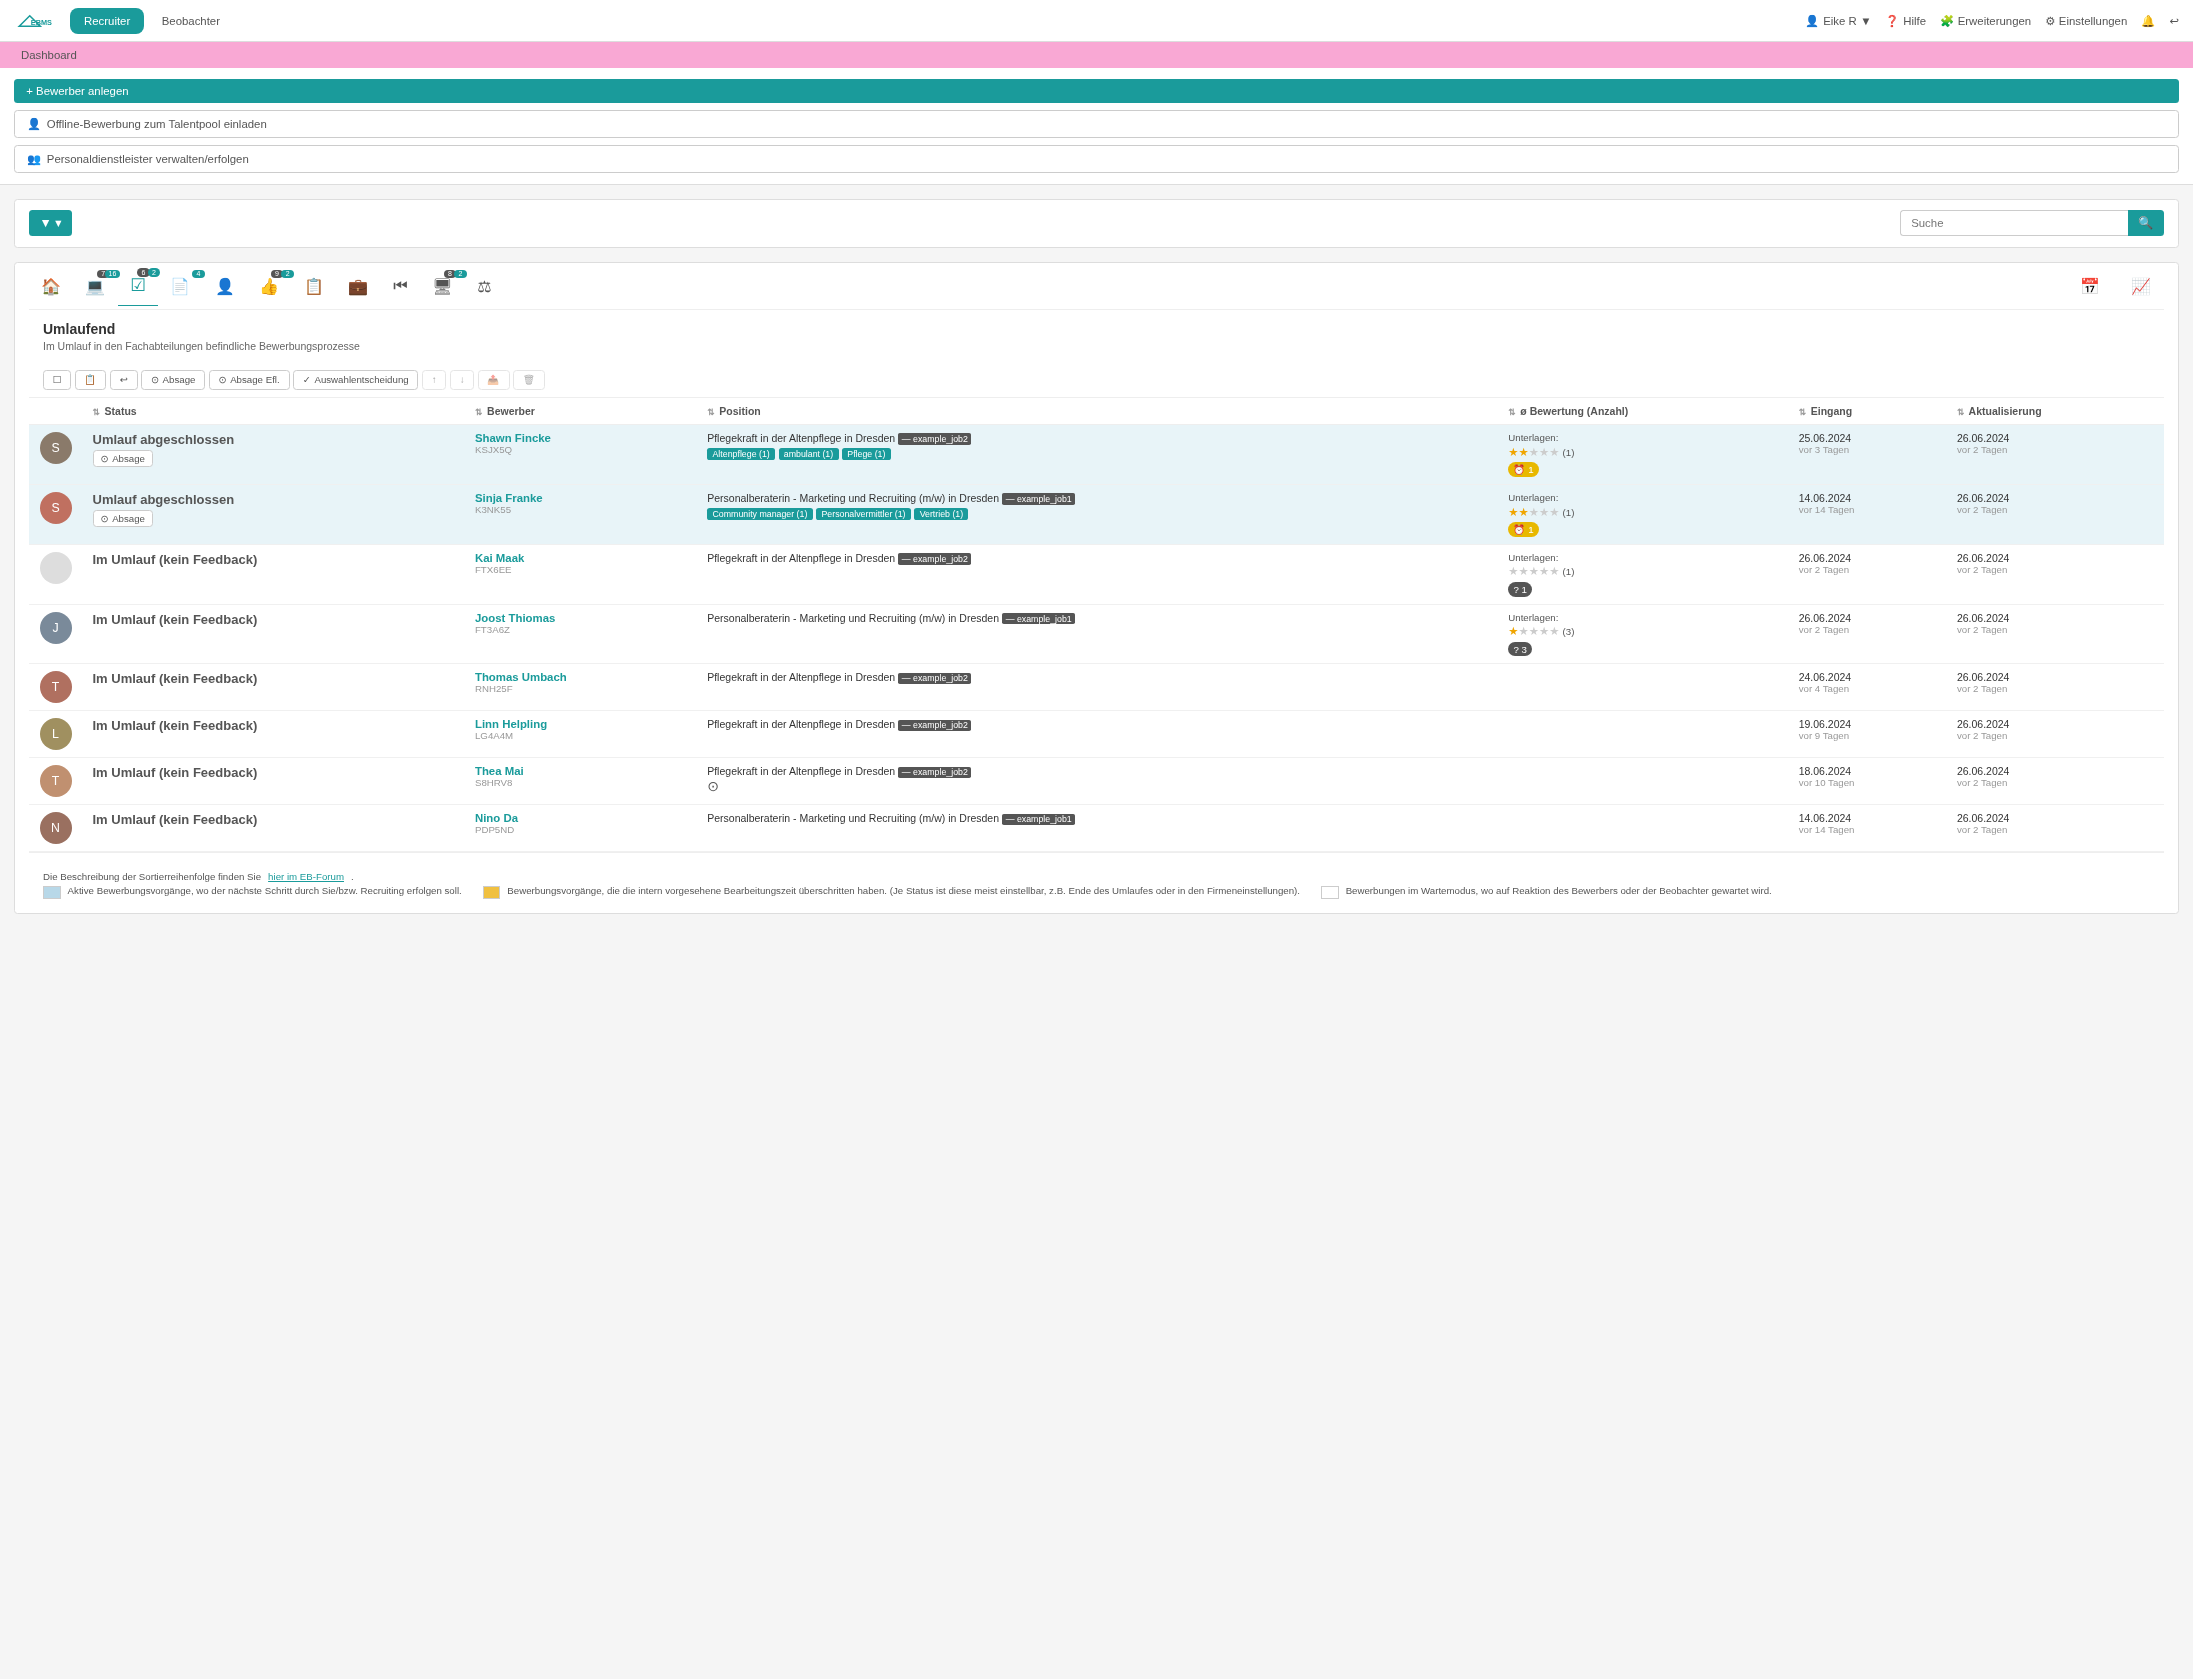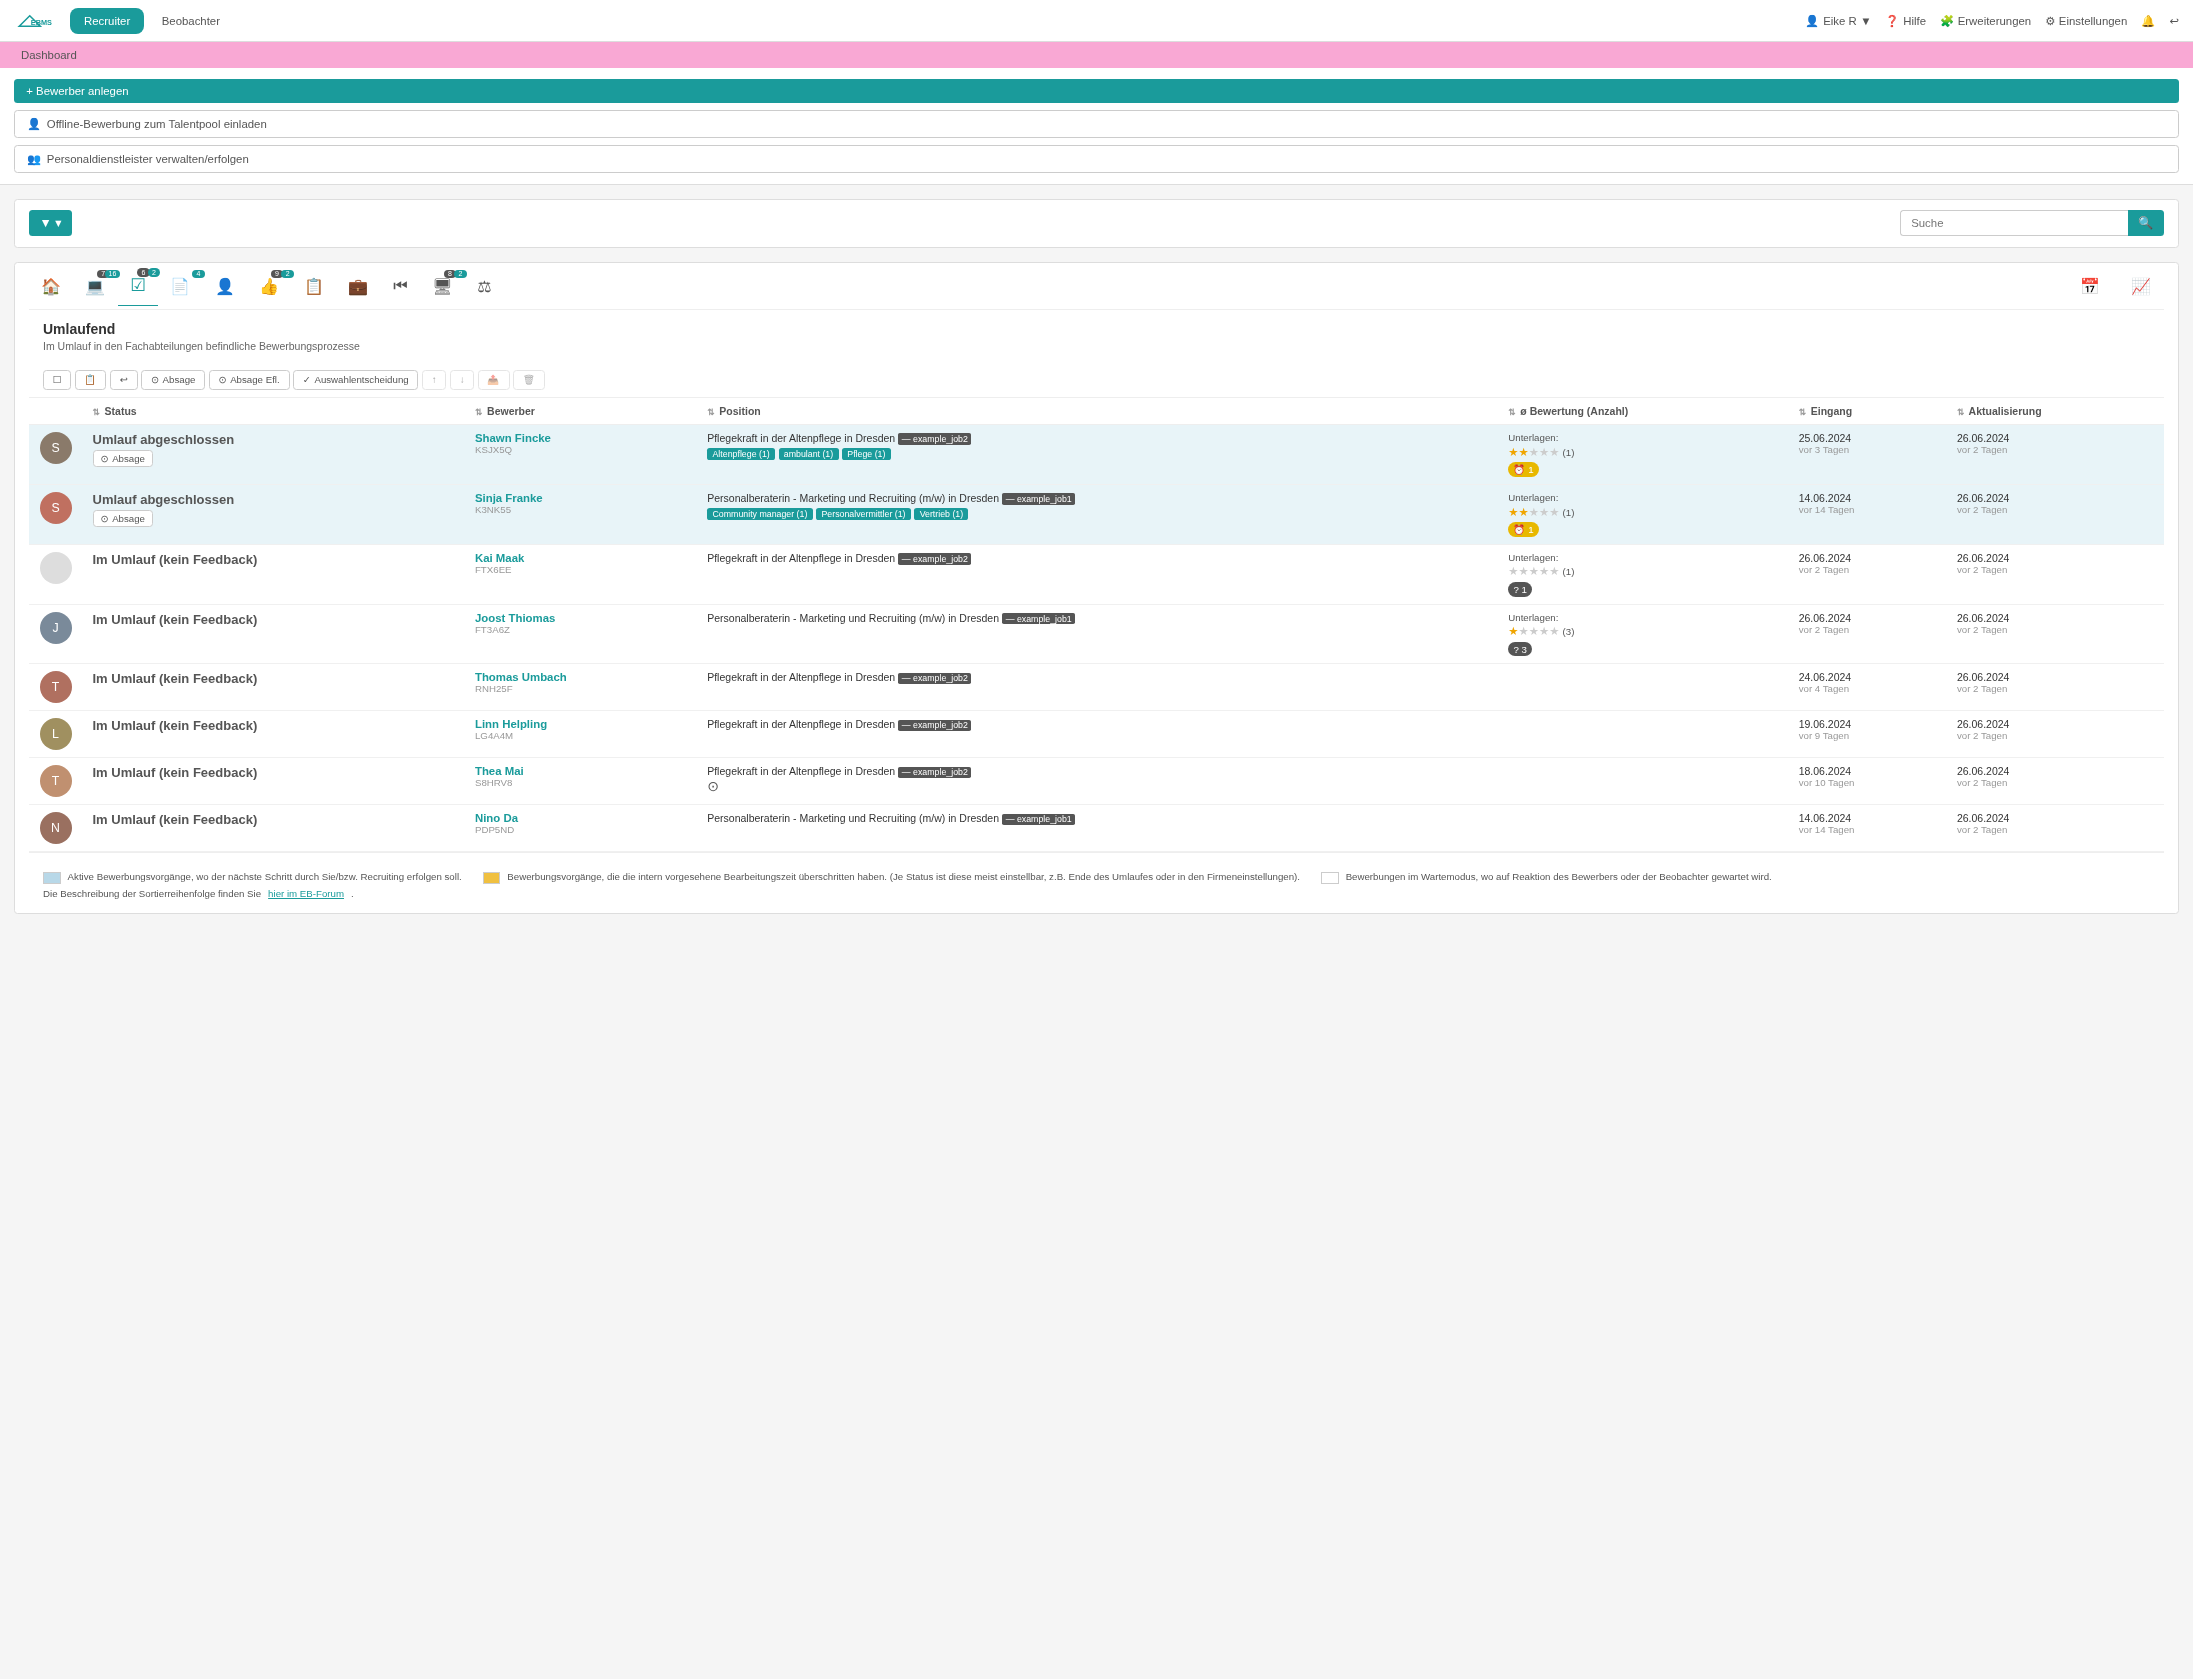--- a/index.html
+++ b/index.html
@@ -757,29 +757,29 @@
             <td>
       <div class="date-text">26.06.2024</div>
       <div class="date-sub">vor 2 Tagen</div>
     </td>
           </tr>
         </tbody>
     </table>
 
     <div class="legend">
       <div class="legend-row">
+        <span>Die Beschreibung der Sortierreihenfolge finden Sie </span>
+        <a class="legend-link">hier im EB-Forum</a>
+        <span>.</span>
+      </div>
+      <div class="legend-row">
         <div class="legend-box blue"></div>
         <span>Aktive Bewerbungsvorgänge, wo der nächste Schritt durch Sie/bzw. Recruiting erfolgen soll.</span>
         <div class="legend-box yellow" style="margin-left:14px;"></div>
         <span>Bewerbungsvorgänge, die die intern vorgesehene Bearbeitungszeit überschritten haben. (Je Status ist diese meist einstellbar, z.B. Ende des Umlaufes oder in den Firmeneinstellungen).</span>
         <div class="legend-box white" style="margin-left:14px;"></div>
         <span>Bewerbungen im Wartemodus, wo auf Reaktion des Bewerbers oder der Beobachter gewartet wird.</span>
       </div>
-      <div class="legend-row">
-        <span>Die Beschreibung der Sortierreihenfolge finden Sie </span>
-        <a class="legend-link">hier im EB-Forum</a>
-        <span>.</span>
-      </div>
     </div>
 
   </div>
 </div>
 
 
 </body></html>

